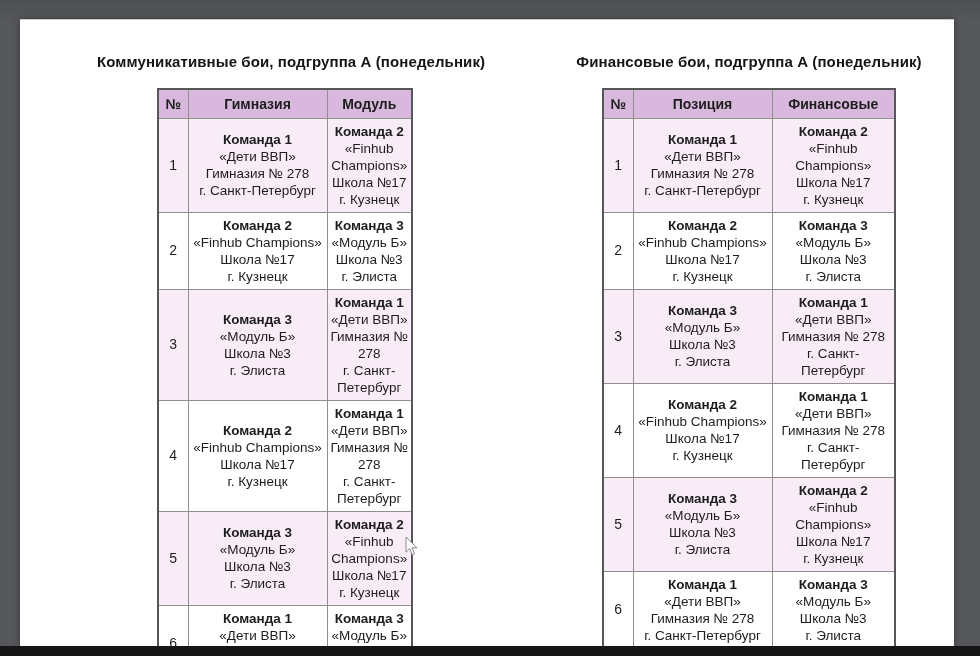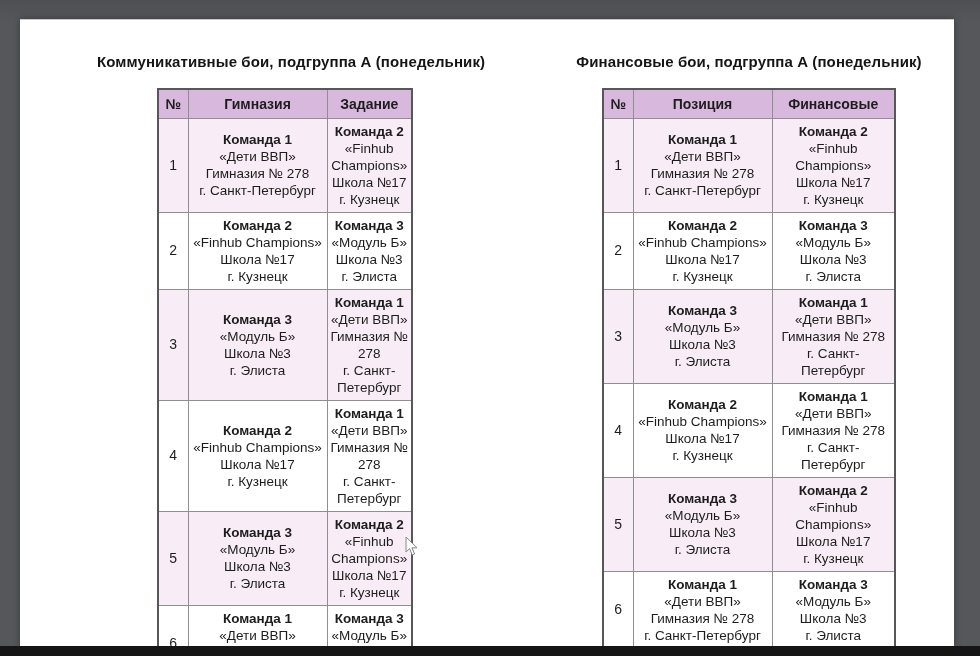--- a/index.html
+++ b/index.html
@@ -67,21 +67,21 @@
     <table class="sched">
       <colgroup>
           <col class="c-num">
           <col class="c-mid">
           <col>
         </colgroup>
       <tbody>
           <tr>
         <th>№</th>
         <th>Гимназия</th>
-        <th>Задание</th>
+        <th>Модуль</th>
       </tr>
       <tr class="data-row">
         <td class="num">1</td>
         <td>
               <span class="team-name">Команда 1</span>
               <span class="team-sub">«Дети ВВП»
 Гимназия № 278
 г. Санкт-Петербург</span>
             </td>
         <td>

